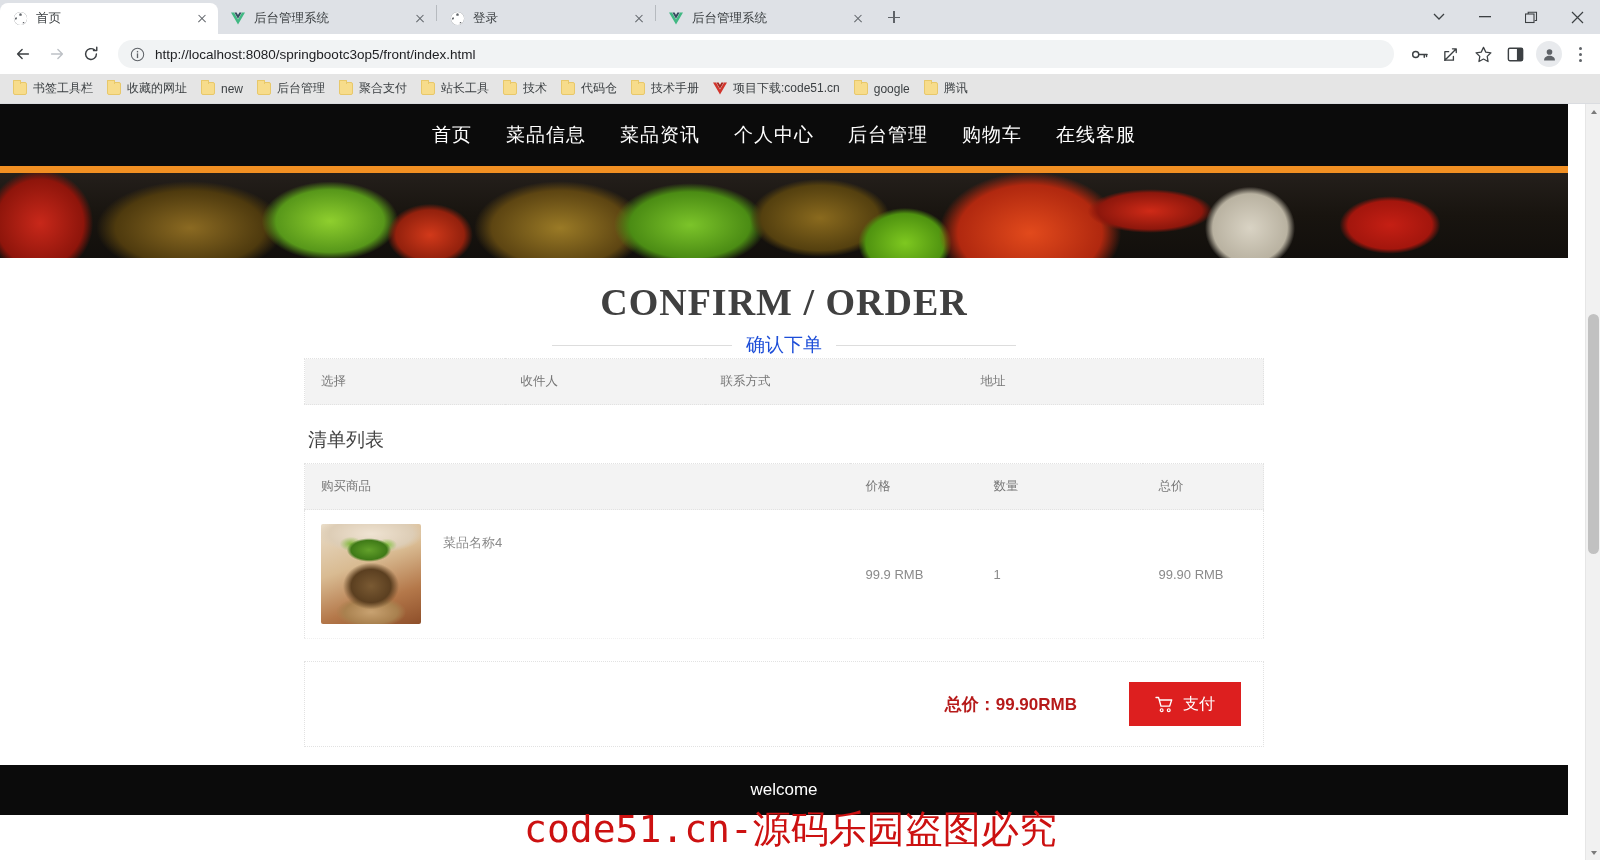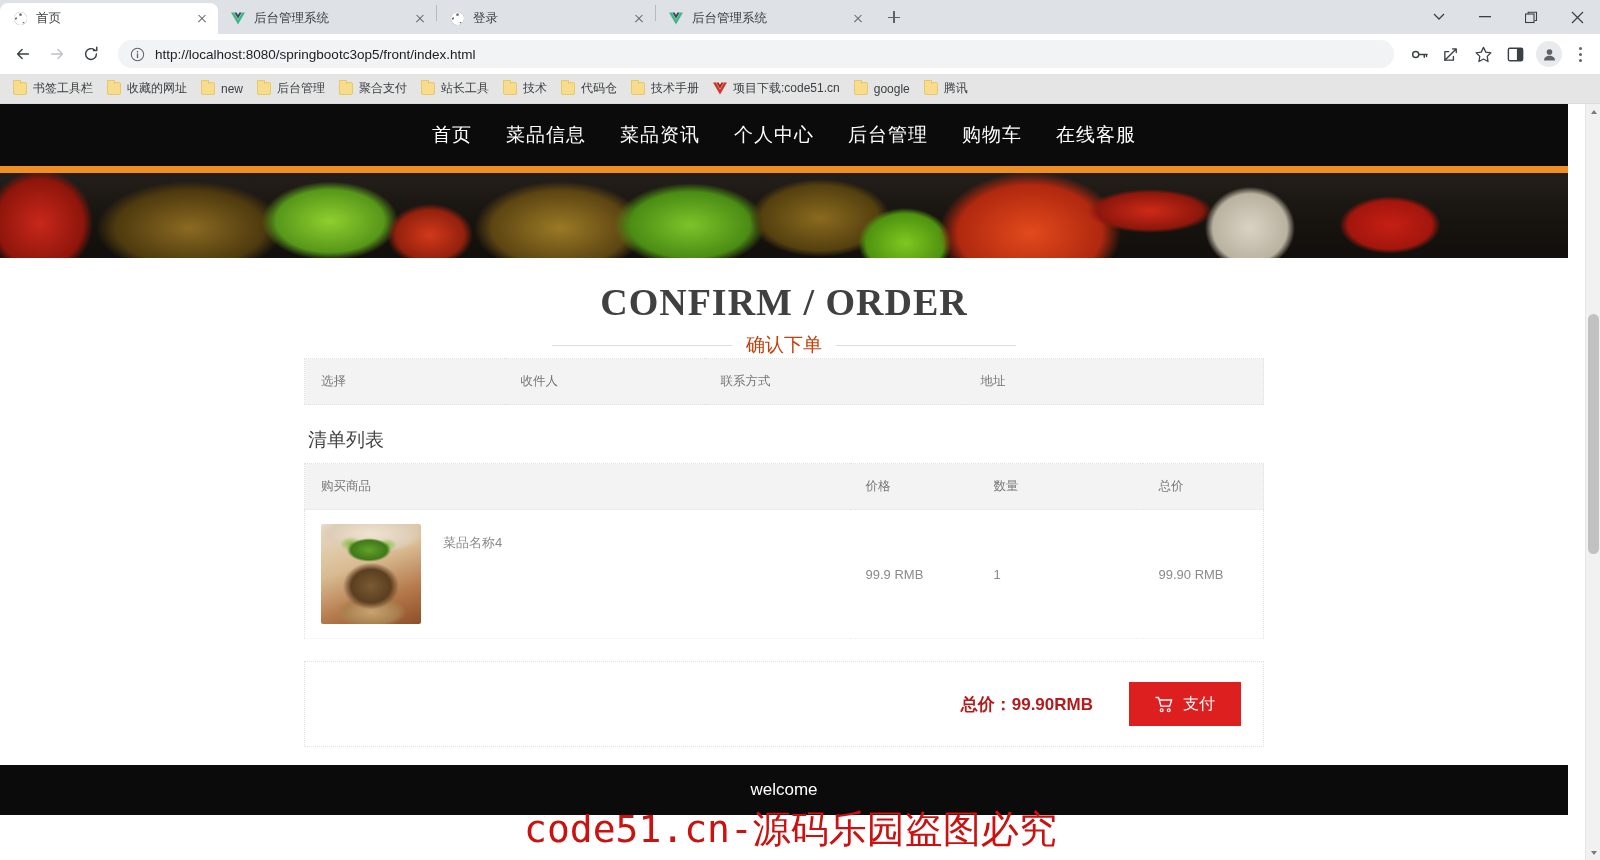--- a/index.html
+++ b/index.html
@@ -140,21 +140,21 @@
   .titlebox { text-align: center; padding: 22px 0 0 0; }
   .titlebox h1 {
     font-family: "Liberation Serif", "DejaVu Serif", serif;
     font-size: 38px; color: #404040; font-weight: bold; letter-spacing: 1px;
   }
   .titlebox .subtitle-wrap {
     display: flex; align-items: center; justify-content: center; margin-top: 8px;
   }
   .titlebox .subtitle-wrap .line { height: 1px; background: #ddd; flex: 0 0 180px; }
   .titlebox .subtitle {
-    font-size: 19px; color: #c2410c; padding: 0 14px;
+    font-size: 19px; color: #1d4ed8; padding: 0 14px;
   }
 
   .container { width: 960px; margin: 0 auto; position: relative; }
 
   .sec-title { font-size: 19px; color: #444; margin: 22px 0 10px 4px; font-weight: normal; }
 
   table.dt {
     width: 100%; border-collapse: collapse; border: 1px dotted #e2e2e2;
     table-layout: fixed;
   }
@@ -189,21 +189,21 @@
       radial-gradient(ellipse 60px 22px at 50px 10px, #efe3d2 0%, #ddcdb6 70%, rgba(221,205,182,0) 88%),
       linear-gradient(160deg, #e9dcc8 0%, #d9bb92 40%, #b4784a 72%, #8e4f2a 100%);
   }
   .prod-name { font-size: 13px; color: #8a8a8a; padding-top: 10px; }
 
   .pay-box {
     border: 1px dotted #e2e2e2; margin-top: 22px; height: 86px;
     display: flex; align-items: center; justify-content: flex-end;
     padding-right: 22px; background: #fff;
   }
-  .total-text { font-size: 17px; font-weight: bold; color: #b61a1a; margin-right: 36px; }
+  .total-text { font-size: 17px; font-weight: bold; color: #b61a1a; margin-right: 52px; }
   .total-text .tl-label { color: #b61a1a; }
   .pay-btn {
     background: #dd1f1f; color: #fff; border: none; height: 44px; padding: 0 26px;
     font-size: 16px; display: flex; align-items: center; gap: 9px;
     cursor: pointer; font-family: inherit;
   }
   .pay-btn .cart-ico { display: flex; align-items: center; }
 
   .watermark {
     position: absolute; left: 208px; top: 2px;

